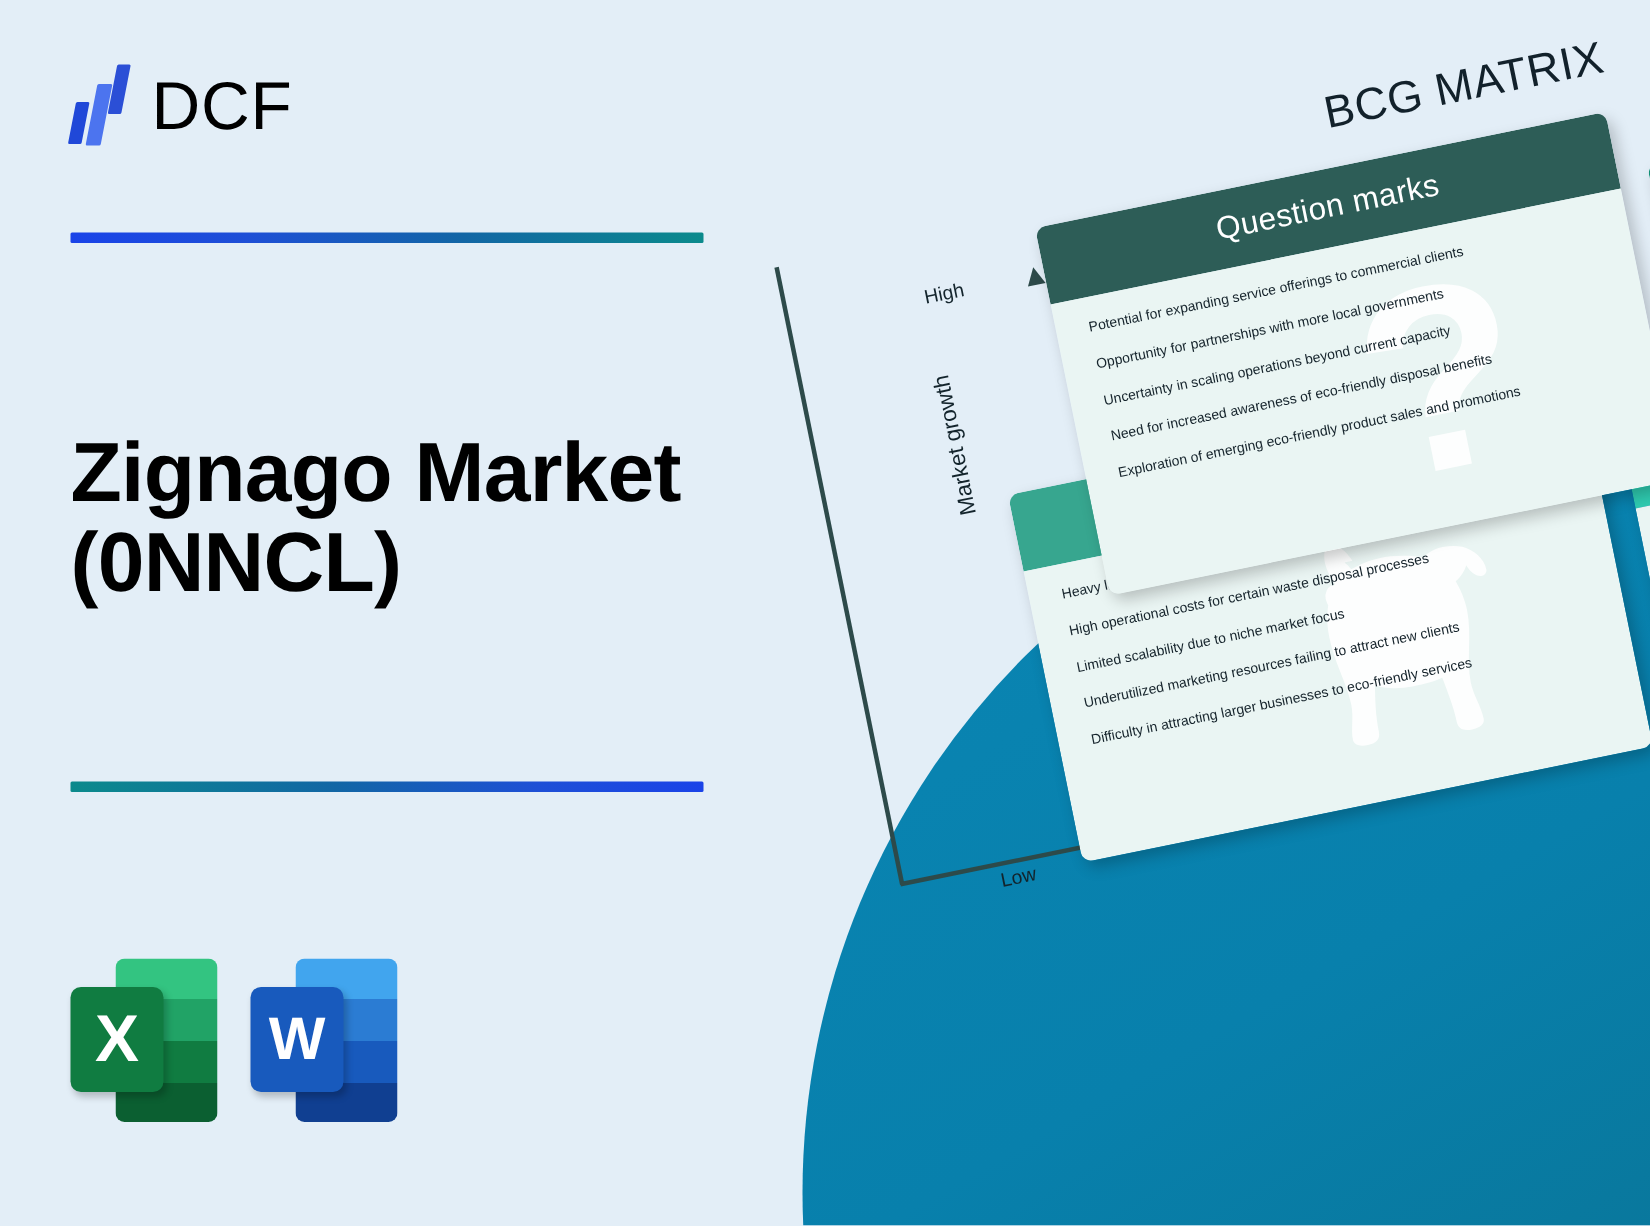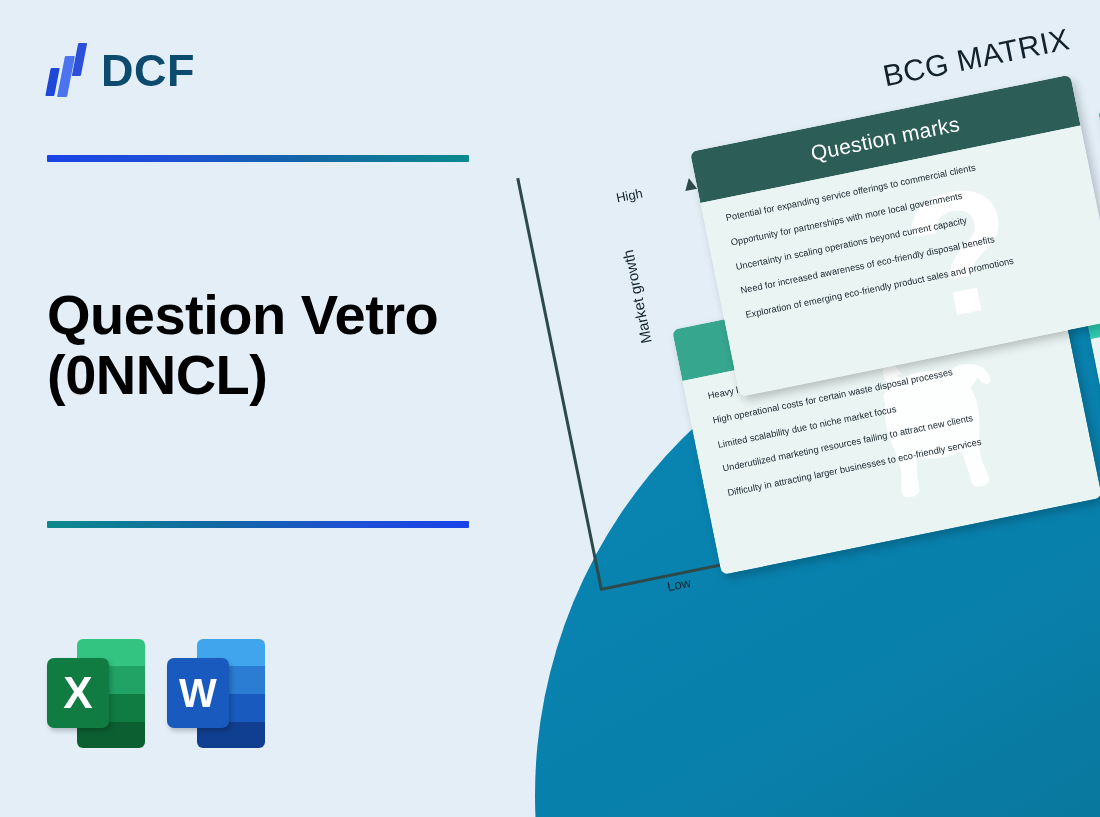--- a/index.html
+++ b/index.html
@@ -35,22 +35,22 @@
   #logo-mark span {
     position: absolute;
     display: block;
     border-radius: 1px;
   }
   .lm-a { left: 1px;  top: 26px; width: 9px;  height: 28px; background: #2048d8; transform: skewX(-11deg); }
   .lm-b { left: 14px; top: 14px; width: 10px; height: 41px; background: #4c74ef; transform: skewX(-11deg); }
   .lm-c { left: 28px; top: 1px;  width: 9px;  height: 33px; background: #2b4fd6; transform: skewX(-11deg); }
   #logo-text {
     font-size: 45px;
-    font-weight: 700;
-    color: #0c4a6e;
+    font-weight: 400;
+    color: #000000;
     letter-spacing: 0.5px;
     line-height: 1;
   }
 
   .rule {
     position: absolute;
     left: 47px;
     width: 422px;
     height: 7px;
     border-radius: 1px;
@@ -363,21 +363,21 @@
       <div id="logo-mark">
         <span class="lm-a"></span>
         <span class="lm-b"></span>
         <span class="lm-c"></span>
       </div>
       <div id="logo-text">DCF</div>
     </div>
 
     <div class="rule" id="rule-top"></div>
 
-    <div id="company-title">Question Vetro (0NNCL)</div>
+    <div id="company-title">Zignago Market (0NNCL)</div>
 
     <div class="rule" id="rule-bottom"></div>
 
     <div id="office-icons">
       <div class="office-icon">
         <div class="xl-sheet">
           <i class="xl-r1"></i>
             <i class="xl-r2"></i>
             <i class="xl-r3"></i>
             <i class="xl-r4"></i>

